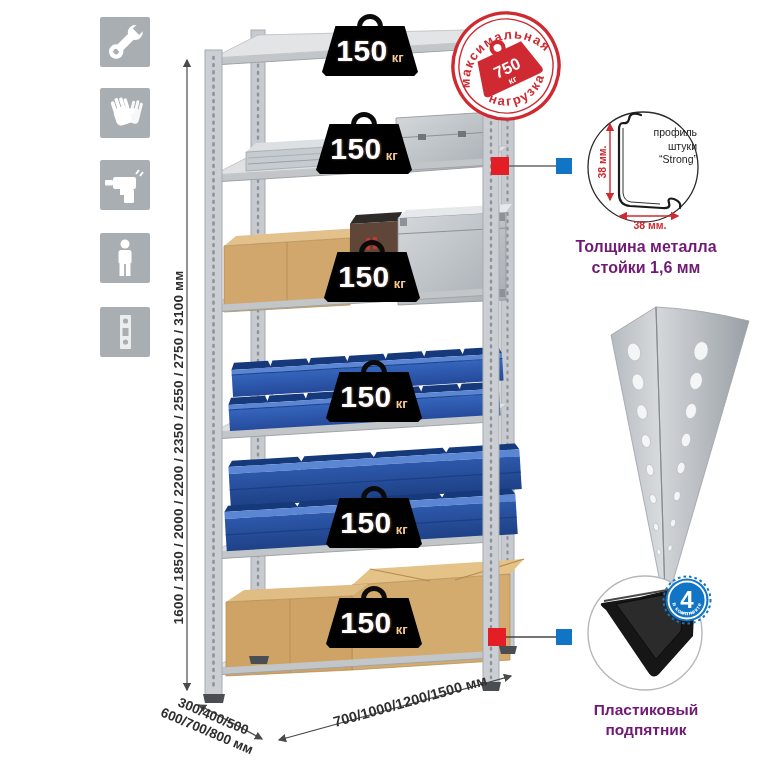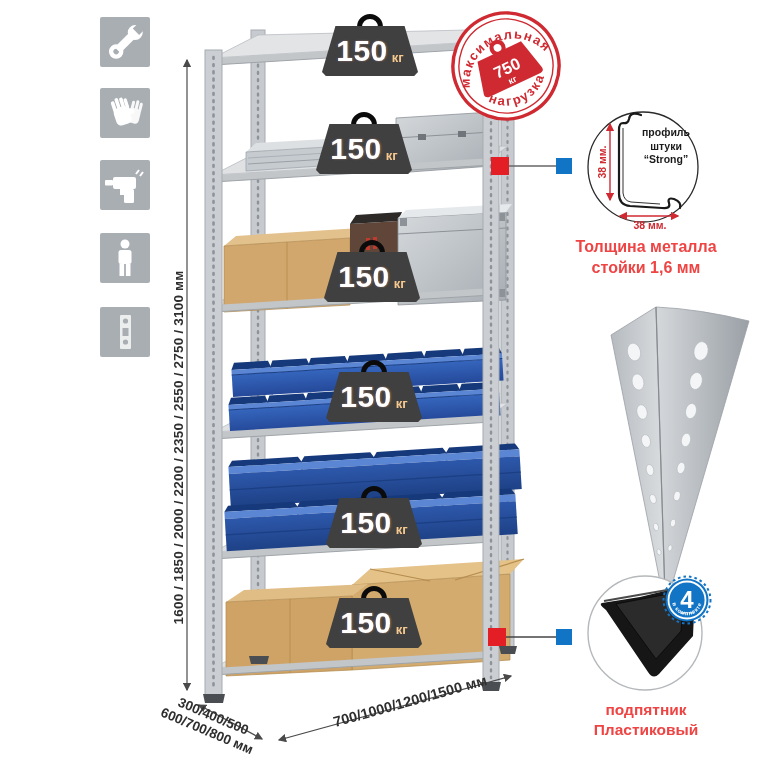--- a/index.html
+++ b/index.html
@@ -6,40 +6,40 @@
   #canvas{position:relative;width:765px;height:765px;background:#fff;overflow:hidden;
           font-family:"Liberation Sans",sans-serif;}
   #art{position:absolute;left:0;top:0;z-index:1;}
   .ov{position:absolute;z-index:3;}
   
   .icn{position:absolute;left:100px;width:50px;height:50px;background:#a9aeb3;border-radius:2px;z-index:2;}
   
   .weight{position:absolute;width:96px;height:66px;z-index:3;}
   .w-ring{position:absolute;top:0;left:50%;width:16px;height:16px;margin-left:-13px;
           border:5px solid #0b0b0b;border-radius:50%;background:transparent;}
-  .w-body{position:absolute;top:12px;left:0;width:96px;height:50px;background:#404040;
+  .w-body{position:absolute;top:12px;left:0;width:96px;height:50px;background:#000000;
           clip-path:polygon(14% 0,86% 0,100% 92%,96% 100%,4% 100%,0 92%);
           display:flex;align-items:center;justify-content:center;}
   .w-num{color:#fff;font-size:30px;font-weight:bold;letter-spacing:0.5px;
          text-shadow:1px 0 2px rgba(240,140,40,.55),-1px 0 2px rgba(60,120,255,.4);}
   .w-unit{color:#f7c98e;font-size:13px;font-weight:bold;margin-left:4px;margin-top:12px;}
   
   .dim{color:#2e2e2e;font-weight:bold;}
   #height-label{left:-72px;top:440px;width:500px;text-align:center;font-size:13.5px;
                 transform:rotate(-90deg);letter-spacing:0.2px;}
   #depth-label{left:126px;top:708px;width:168px;text-align:center;font-size:13.5px;line-height:1.18;
                transform:rotate(23deg);}
   #width-label{left:298px;top:693px;width:224px;text-align:center;font-size:14.5px;
                transform:rotate(-15.5deg);}
   
-  .caption{color:#ef4444;font-weight:600;text-align:center;}
+  .caption{color:#701a75;font-weight:600;text-align:center;}
   #thick-caption{left:571px;top:237px;width:150px;font-size:16px;line-height:1.3;}
   #foot-caption{left:571px;top:700px;width:150px;font-size:15.5px;line-height:1.3;}
   #profile-text{left:635px;top:126px;width:62px;font-size:10.5px;line-height:1.3;
-                color:#1b1b1b;text-align:center;font-weight:700;}
+                color:#1b1b1b;text-align:right;font-weight:400;}
 </style>
 </head>
 <body>
 
 <div id="canvas">
 
   <svg id="art" width="765" height="765" viewBox="0 0 765 765">
     <defs>
       <marker id="mA" viewBox="0 0 10 10" refX="8.5" refY="5" markerWidth="7" markerHeight="7" orient="auto-start-reverse">
         <path d="M0,0L10,5L0,10z" fill="#4a4a4a"></path>
@@ -407,17 +407,17 @@
   <div class="ov" id="profile-text">
     <div>профиль</div>
     <div>штуки</div>
     <div>“Strong”</div>
   </div>
   <div class="ov caption" id="thick-caption">
     <div>Толщина металла</div>
     <div>стойки 1,6 мм</div>
   </div>
   <div class="ov caption" id="foot-caption">
+    <div>Пластиковый</div>
     <div>подпятник</div>
-    <div>Пластиковый</div>
   </div>
 
 </div>
 
 </body></html>

